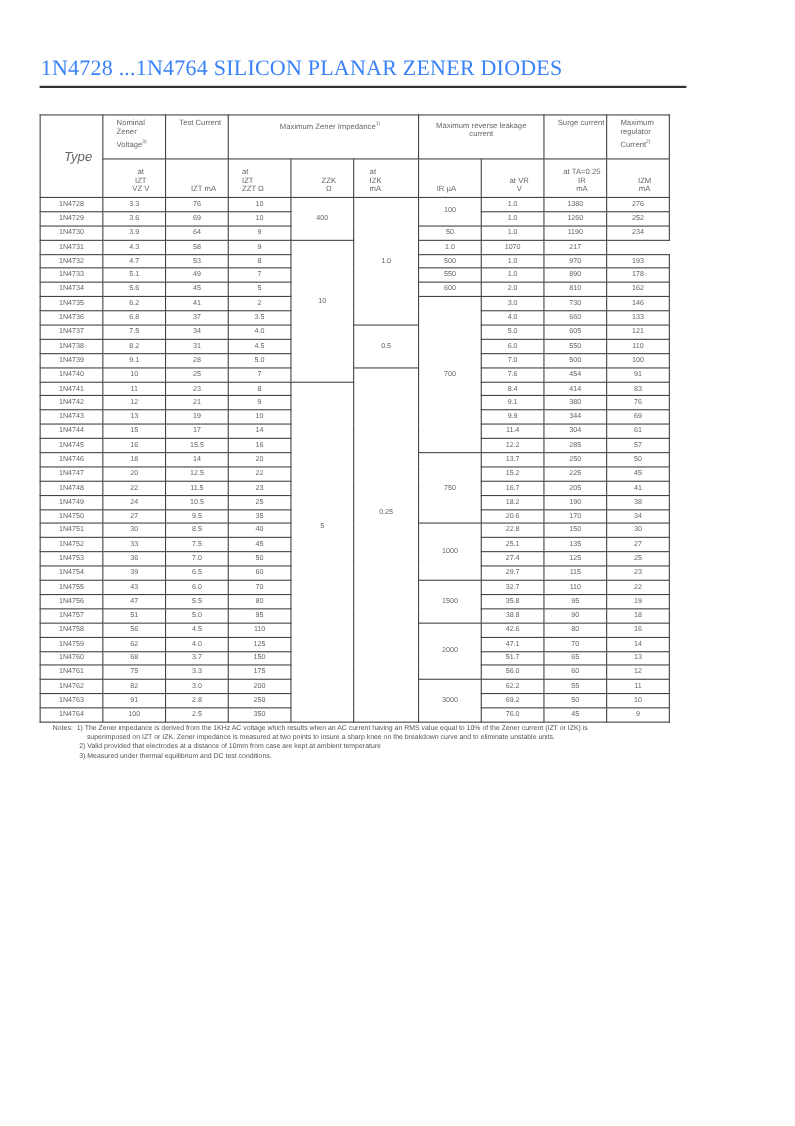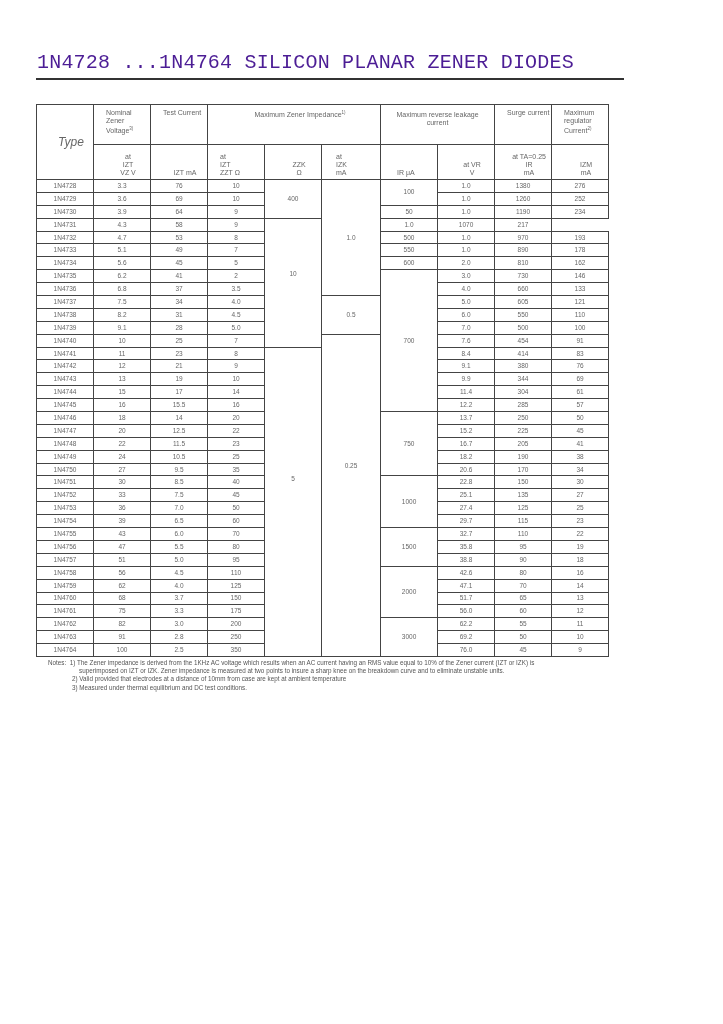--- a/index.html
+++ b/index.html
@@ -1,17 +1,17 @@
 <!DOCTYPE html>
 <html><head>
 <meta charset="utf-8">
 <style>
   html, body { margin:0; padding:0; background:#ffffff; }
   body { width:723px; height:1024px; position:relative; font-family:"Liberation Sans", sans-serif; color:#555; overflow:hidden; }
-  .title { position:absolute; left:37px; top:51px; font-size:20px; color:#4c1d95; letter-spacing:0.2px; font-family:Liberation Mono, monospace; white-space:nowrap; }
+  .title { position:absolute; left:37px; top:51px; font-size:20px; color:#3b82f6; letter-spacing:0.2px; font-family:Liberation Serif, serif; white-space:nowrap; }
   .title-rule { position:absolute; left:36px; top:78px; width:588px; height:0; border-top:2px solid #333; }
   table.spec { position:absolute; left:36px; top:104px; border-collapse:collapse; table-layout:fixed; width:572px; font-size:7px; color:#666; }
   table.spec td, table.spec th { border:1px solid #444; padding:0; text-align:center; vertical-align:middle; font-weight:normal; line-height:8px; }
   table.spec th { color:#666;padding-left:12px; }
   .hdr-top th { height:33px; }
   .hdr-sub th { height:32px; }
   .type-hdr { font-size:12px; font-style:italic; color:#555; }
   .hdr-left { text-align:left !important; padding-left:12px !important; vertical-align:top !important; padding-top:4px !important; }
   .hdr-sub th { vertical-align:bottom !important; padding-bottom:2px !important; }
   table.spec tbody td { height:11.9px; line-height:10px; font-size:6.5px; color:#666; }

